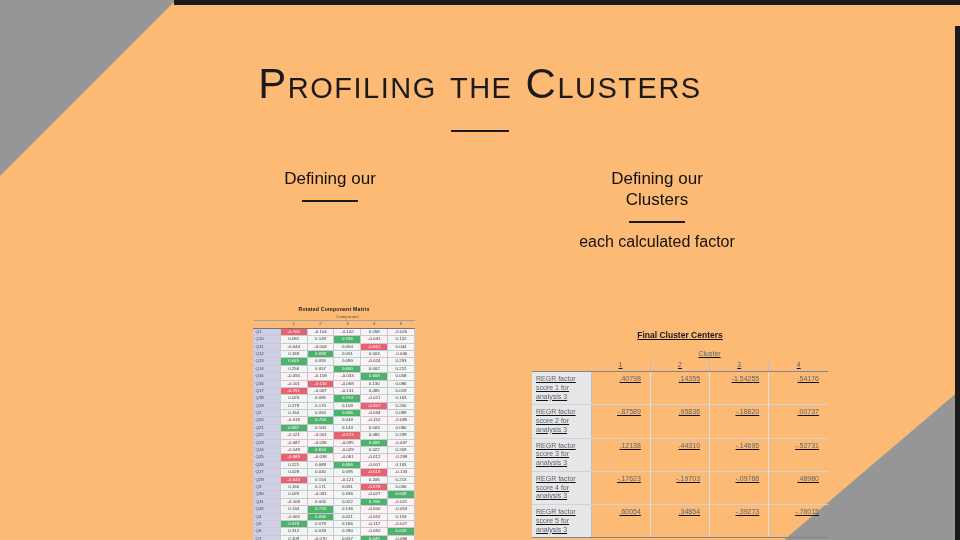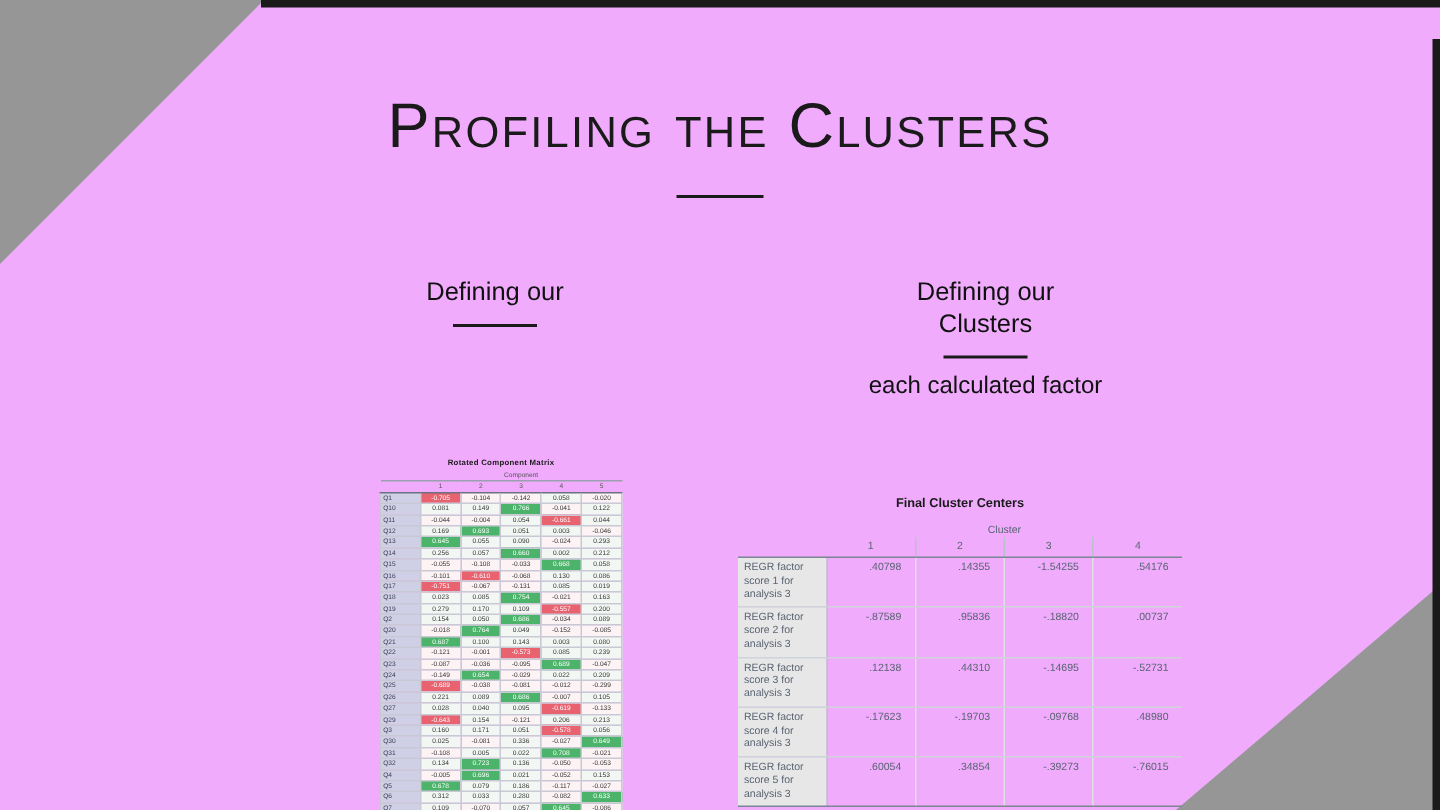--- a/index.html
+++ b/index.html
@@ -1,20 +1,20 @@
 <!DOCTYPE html>
 <html><head>
 <meta charset="utf-8">
 <style>
   html,body{margin:0;padding:0;}
   body{
     width:960px;height:540px;background:#ffffff;overflow:hidden;position:relative;
     font-family:"Liberation Sans",sans-serif;color:#111;
   }
-  .slide{position:absolute;inset:0;background:#f0abfc;overflow:hidden;}
+  .slide{position:absolute;inset:0;background:#fdba74;overflow:hidden;}
 
   
   .tri-tl{
     position:absolute;left:0;top:0;width:176px;height:176px;
     background:#969696;
     clip-path:polygon(0 0,100% 0,0 100%);
   }
   .bar-top{
     position:absolute;left:174px;top:0;right:0;height:5px;background:#1a1a1a;
   }
@@ -36,21 +36,21 @@
   .title-rule{
     position:absolute;left:50%;transform:translateX(-50%);top:130px;
     width:58px;height:2px;background:#1a1a1a;
   }
 
   
   .col{position:absolute;top:168px;text-align:center;}
   .col-left{left:180px;width:300px;}
   .col-right{left:512px;width:290px;}
   .col-head{
-    font-size:17px;line-height:21px;color:#111;font-weight:400;margin-top:16px;
+    font-size:17px;line-height:21px;color:#111;font-weight:400;
   }
   .col-rule{
     width:56px;height:2px;background:#1a1a1a;margin:11px auto 8px auto;
   }
   .col-body{
     font-size:16px;line-height:22px;color:#111;
   }
 
   
   .rcm-wrap{
@@ -77,21 +77,21 @@
   .rcm .rowlab{
     background:#cfcfe6;color:#3b3b55;text-align:left;padding-left:1.5px;
     font-size:4.4px;width:15px;
   }
   .rcm td.v{background:#fdf3f4;color:#333;}
   .rcm td.n{background:#f3f7f3;color:#333;}
   .rcm td.rhi{background:#e8636f;color:#fff;}
   .rcm td.ghi{background:#4cb46a;color:#fff;}
 
   
-  .fcc-wrap{position:absolute;left:492px;top:330px;width:296px;}
+  .fcc-wrap{position:absolute;left:532px;top:330px;width:296px;text-decoration:underline;}
   .fcc-title{
     font-size:8.5px;font-weight:bold;text-align:center;color:#1a1a1a;
     margin-bottom:7px;
   }
   table.fcc{
     border-collapse:collapse;width:296px;table-layout:fixed;
     font-size:7px;color:#5a6472;
   }
   table.fcc th,table.fcc td{
     padding:3px 4px;font-weight:normal;vertical-align:top;

